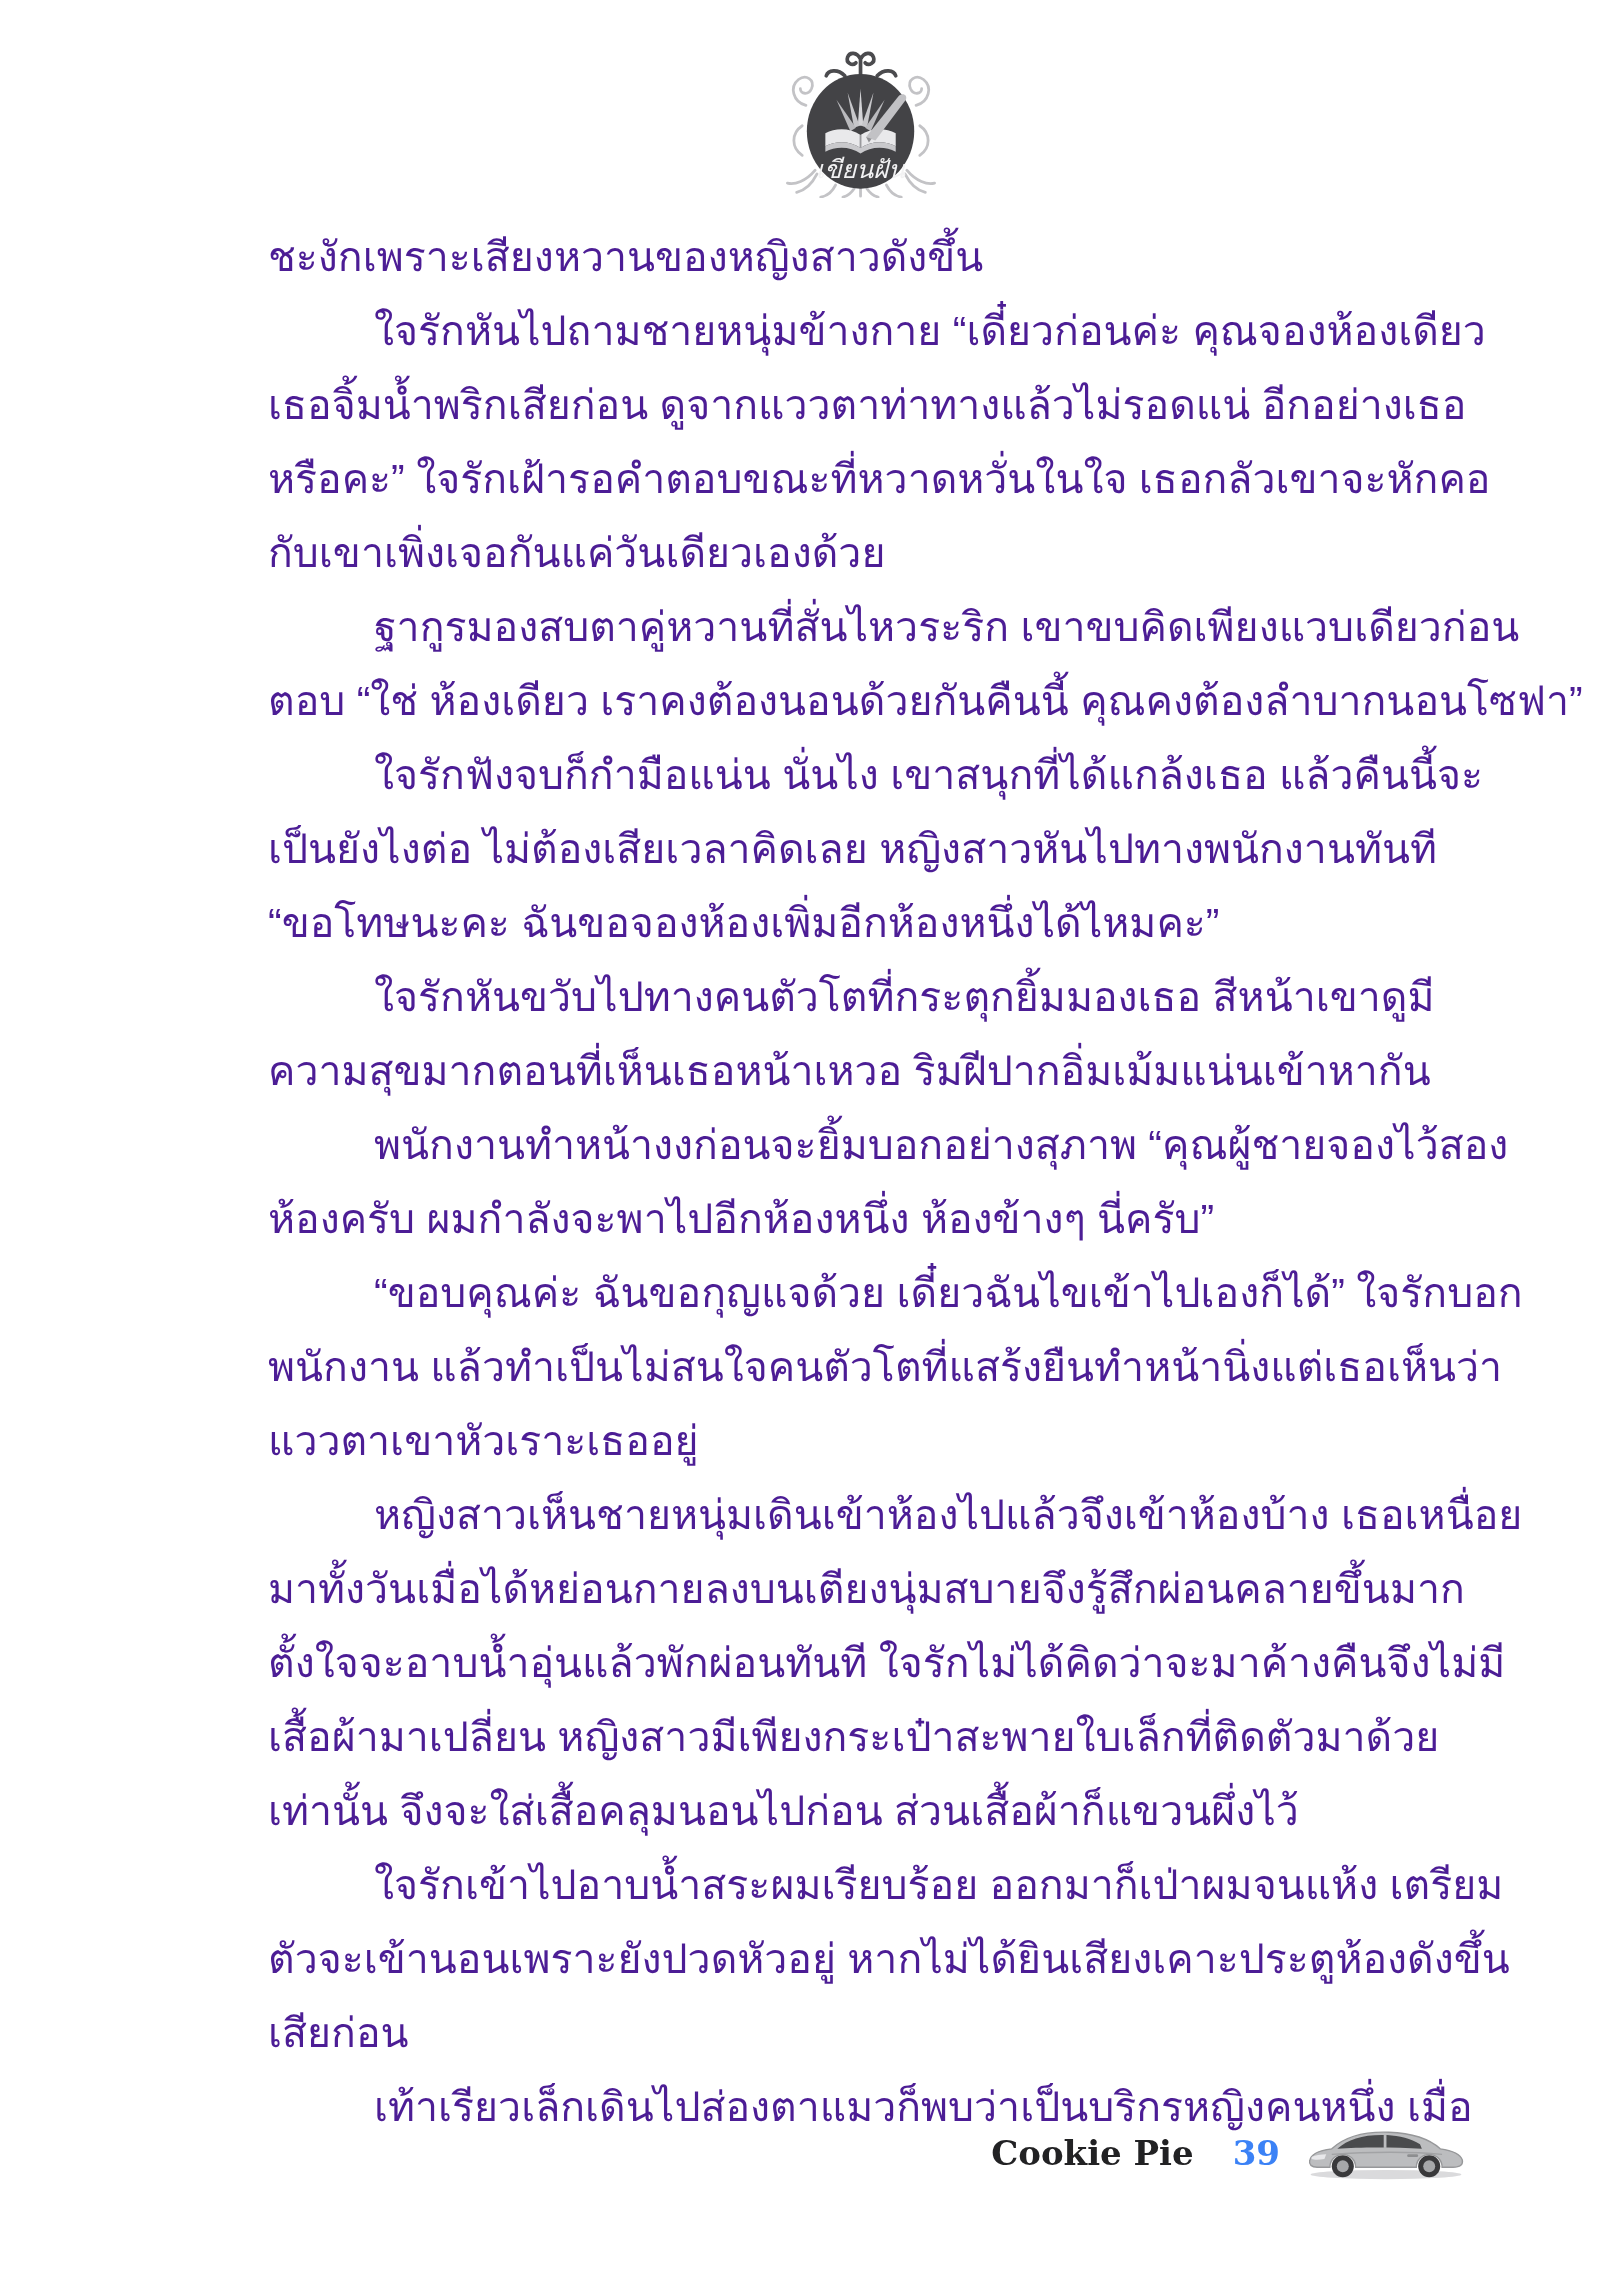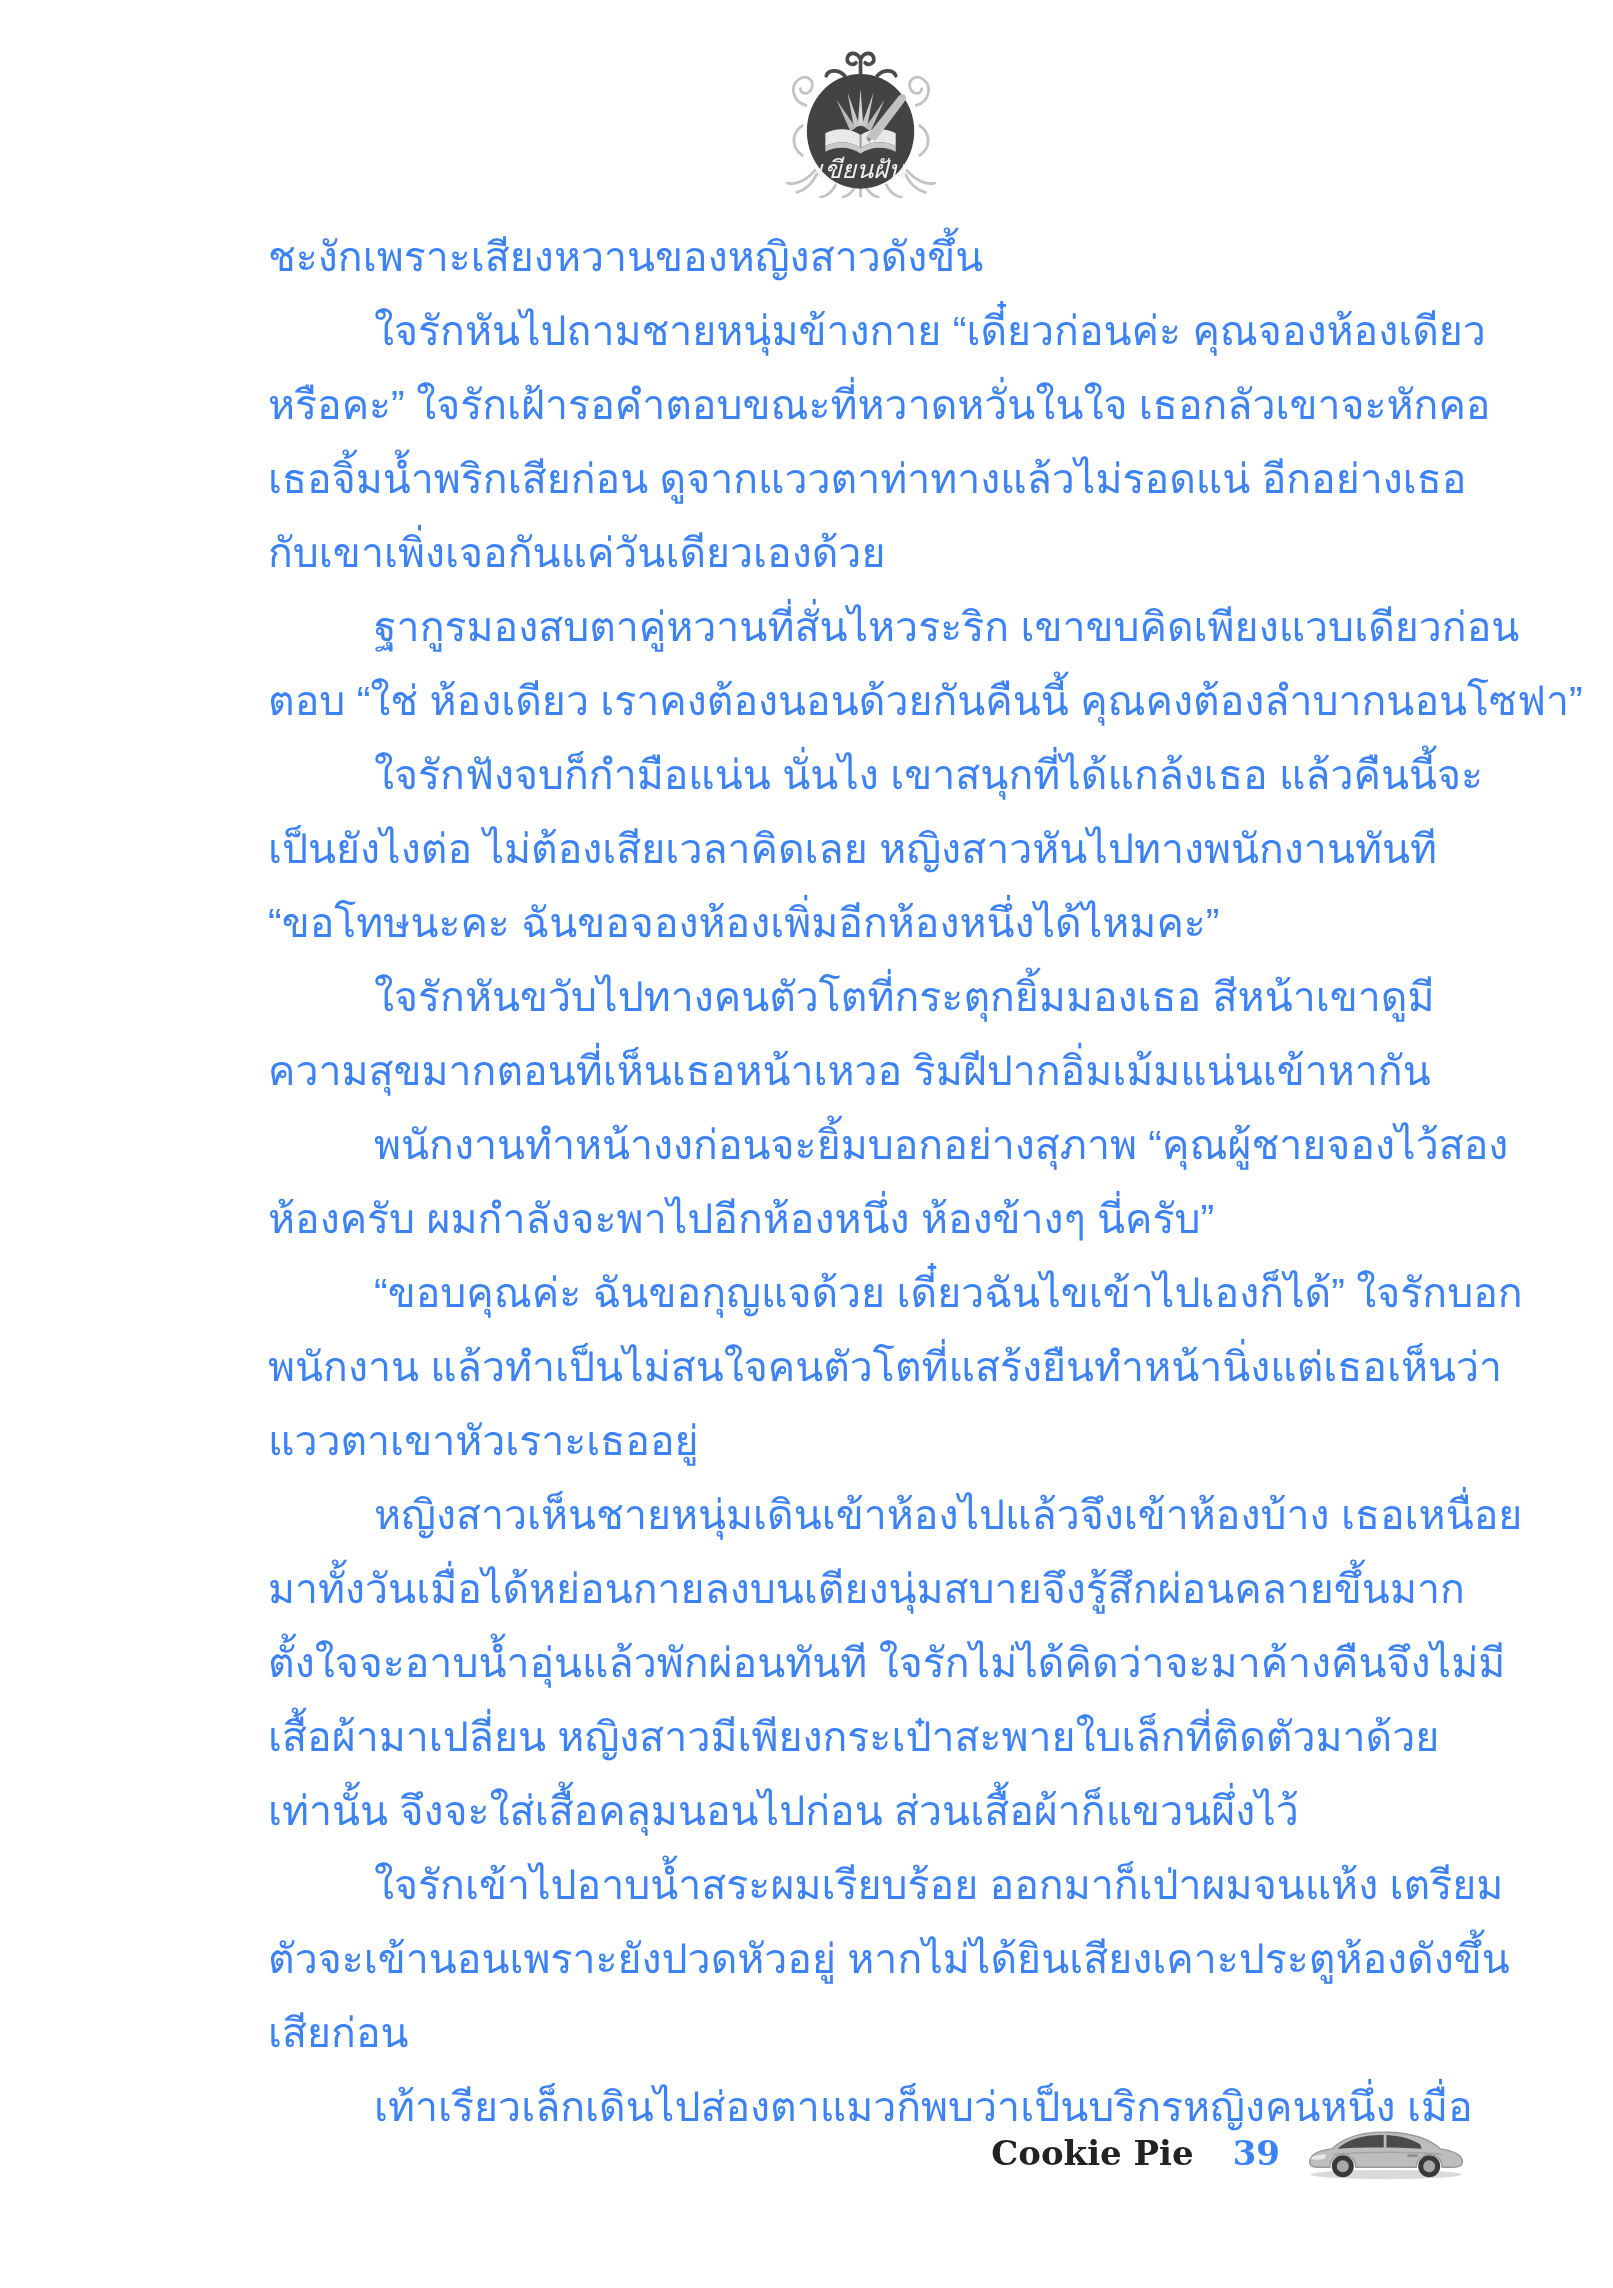--- a/index.html
+++ b/index.html
@@ -25,21 +25,21 @@
     height: 150px;
   }
   
   .body-text {
     position: absolute;
     left: 268px;
     top: 220px;
     width: 1181px;
     font-size: 41px;
     line-height: 74px;
-    color: #3b82f6;
+    color: #4c1d95;
     letter-spacing: 0px;
   }
   .paragraph { margin: 0; }
   .line {
     white-space: nowrap;
     height: 74px;
   }
   .paragraph.indent .line:first-child {
     text-indent: 106px;
   }
@@ -117,22 +117,22 @@
 
     <text x="87" y="140" text-anchor="middle" font-family="DejaVu Serif, serif" font-style="italic" font-size="27" fill="#f2f2f3">เขียนฝัน</text>
   </svg>
 
   <div class="body-text">
       <div class="paragraph">
         <div class="line">ชะงักเพราะเสียงหวานของหญิงสาวดังขึ้น</div>
       </div>
       <div class="paragraph indent">
         <div class="line">ใจรักหันไปถามชายหนุ่มข้างกาย “เดี๋ยวก่อนค่ะ คุณจองห้องเดียว</div>
+        <div class="line">เธอจิ้มน้ำพริกเสียก่อน ดูจากแววตาท่าทางแล้วไม่รอดแน่ อีกอย่างเธอ</div>
         <div class="line">หรือคะ” ใจรักเฝ้ารอคำตอบขณะที่หวาดหวั่นในใจ เธอกลัวเขาจะหักคอ</div>
-        <div class="line">เธอจิ้มน้ำพริกเสียก่อน ดูจากแววตาท่าทางแล้วไม่รอดแน่ อีกอย่างเธอ</div>
         <div class="line">กับเขาเพิ่งเจอกันแค่วันเดียวเองด้วย</div>
       </div>
       <div class="paragraph indent">
         <div class="line">ฐากูรมองสบตาคู่หวานที่สั่นไหวระริก เขาขบคิดเพียงแวบเดียวก่อน</div>
         <div class="line">ตอบ “ใช่ ห้องเดียว เราคงต้องนอนด้วยกันคืนนี้ คุณคงต้องลำบากนอนโซฟา”</div>
       </div>
       <div class="paragraph indent">
         <div class="line">ใจรักฟังจบก็กำมือแน่น นั่นไง เขาสนุกที่ได้แกล้งเธอ แล้วคืนนี้จะ</div>
         <div class="line">เป็นยังไงต่อ ไม่ต้องเสียเวลาคิดเลย หญิงสาวหันไปทางพนักงานทันที</div>
         <div class="line">“ขอโทษนะคะ ฉันขอจองห้องเพิ่มอีกห้องหนึ่งได้ไหมคะ”</div>

